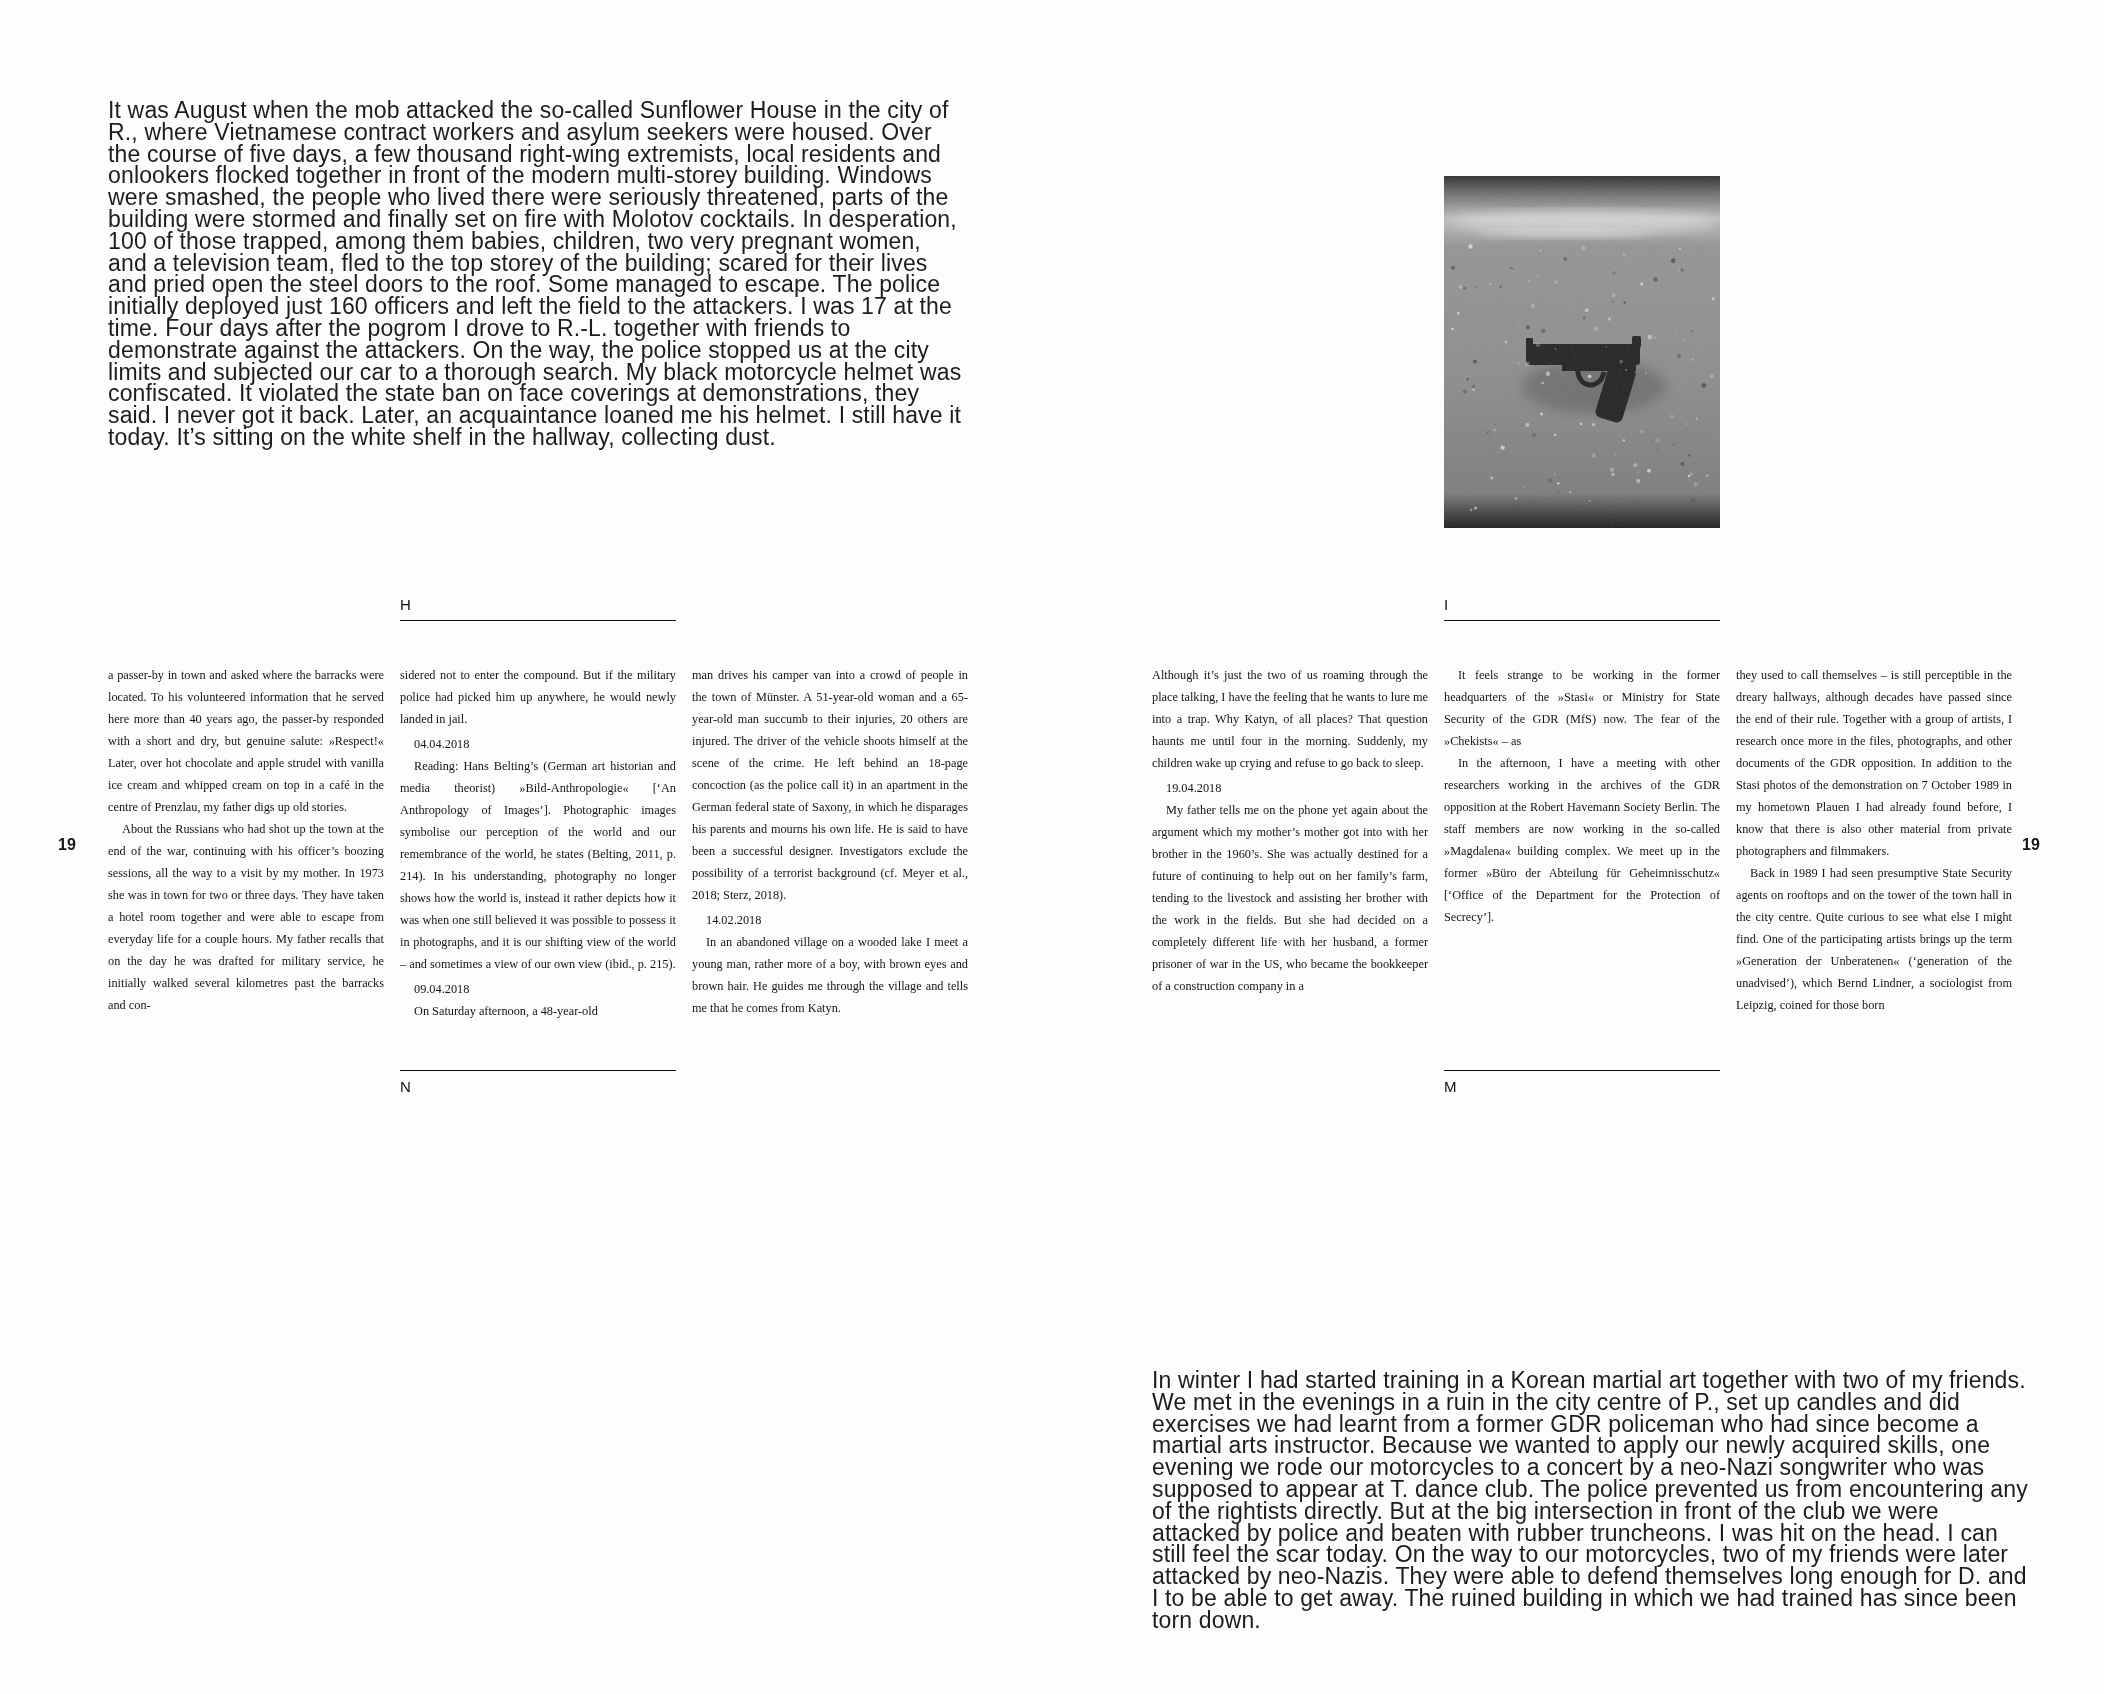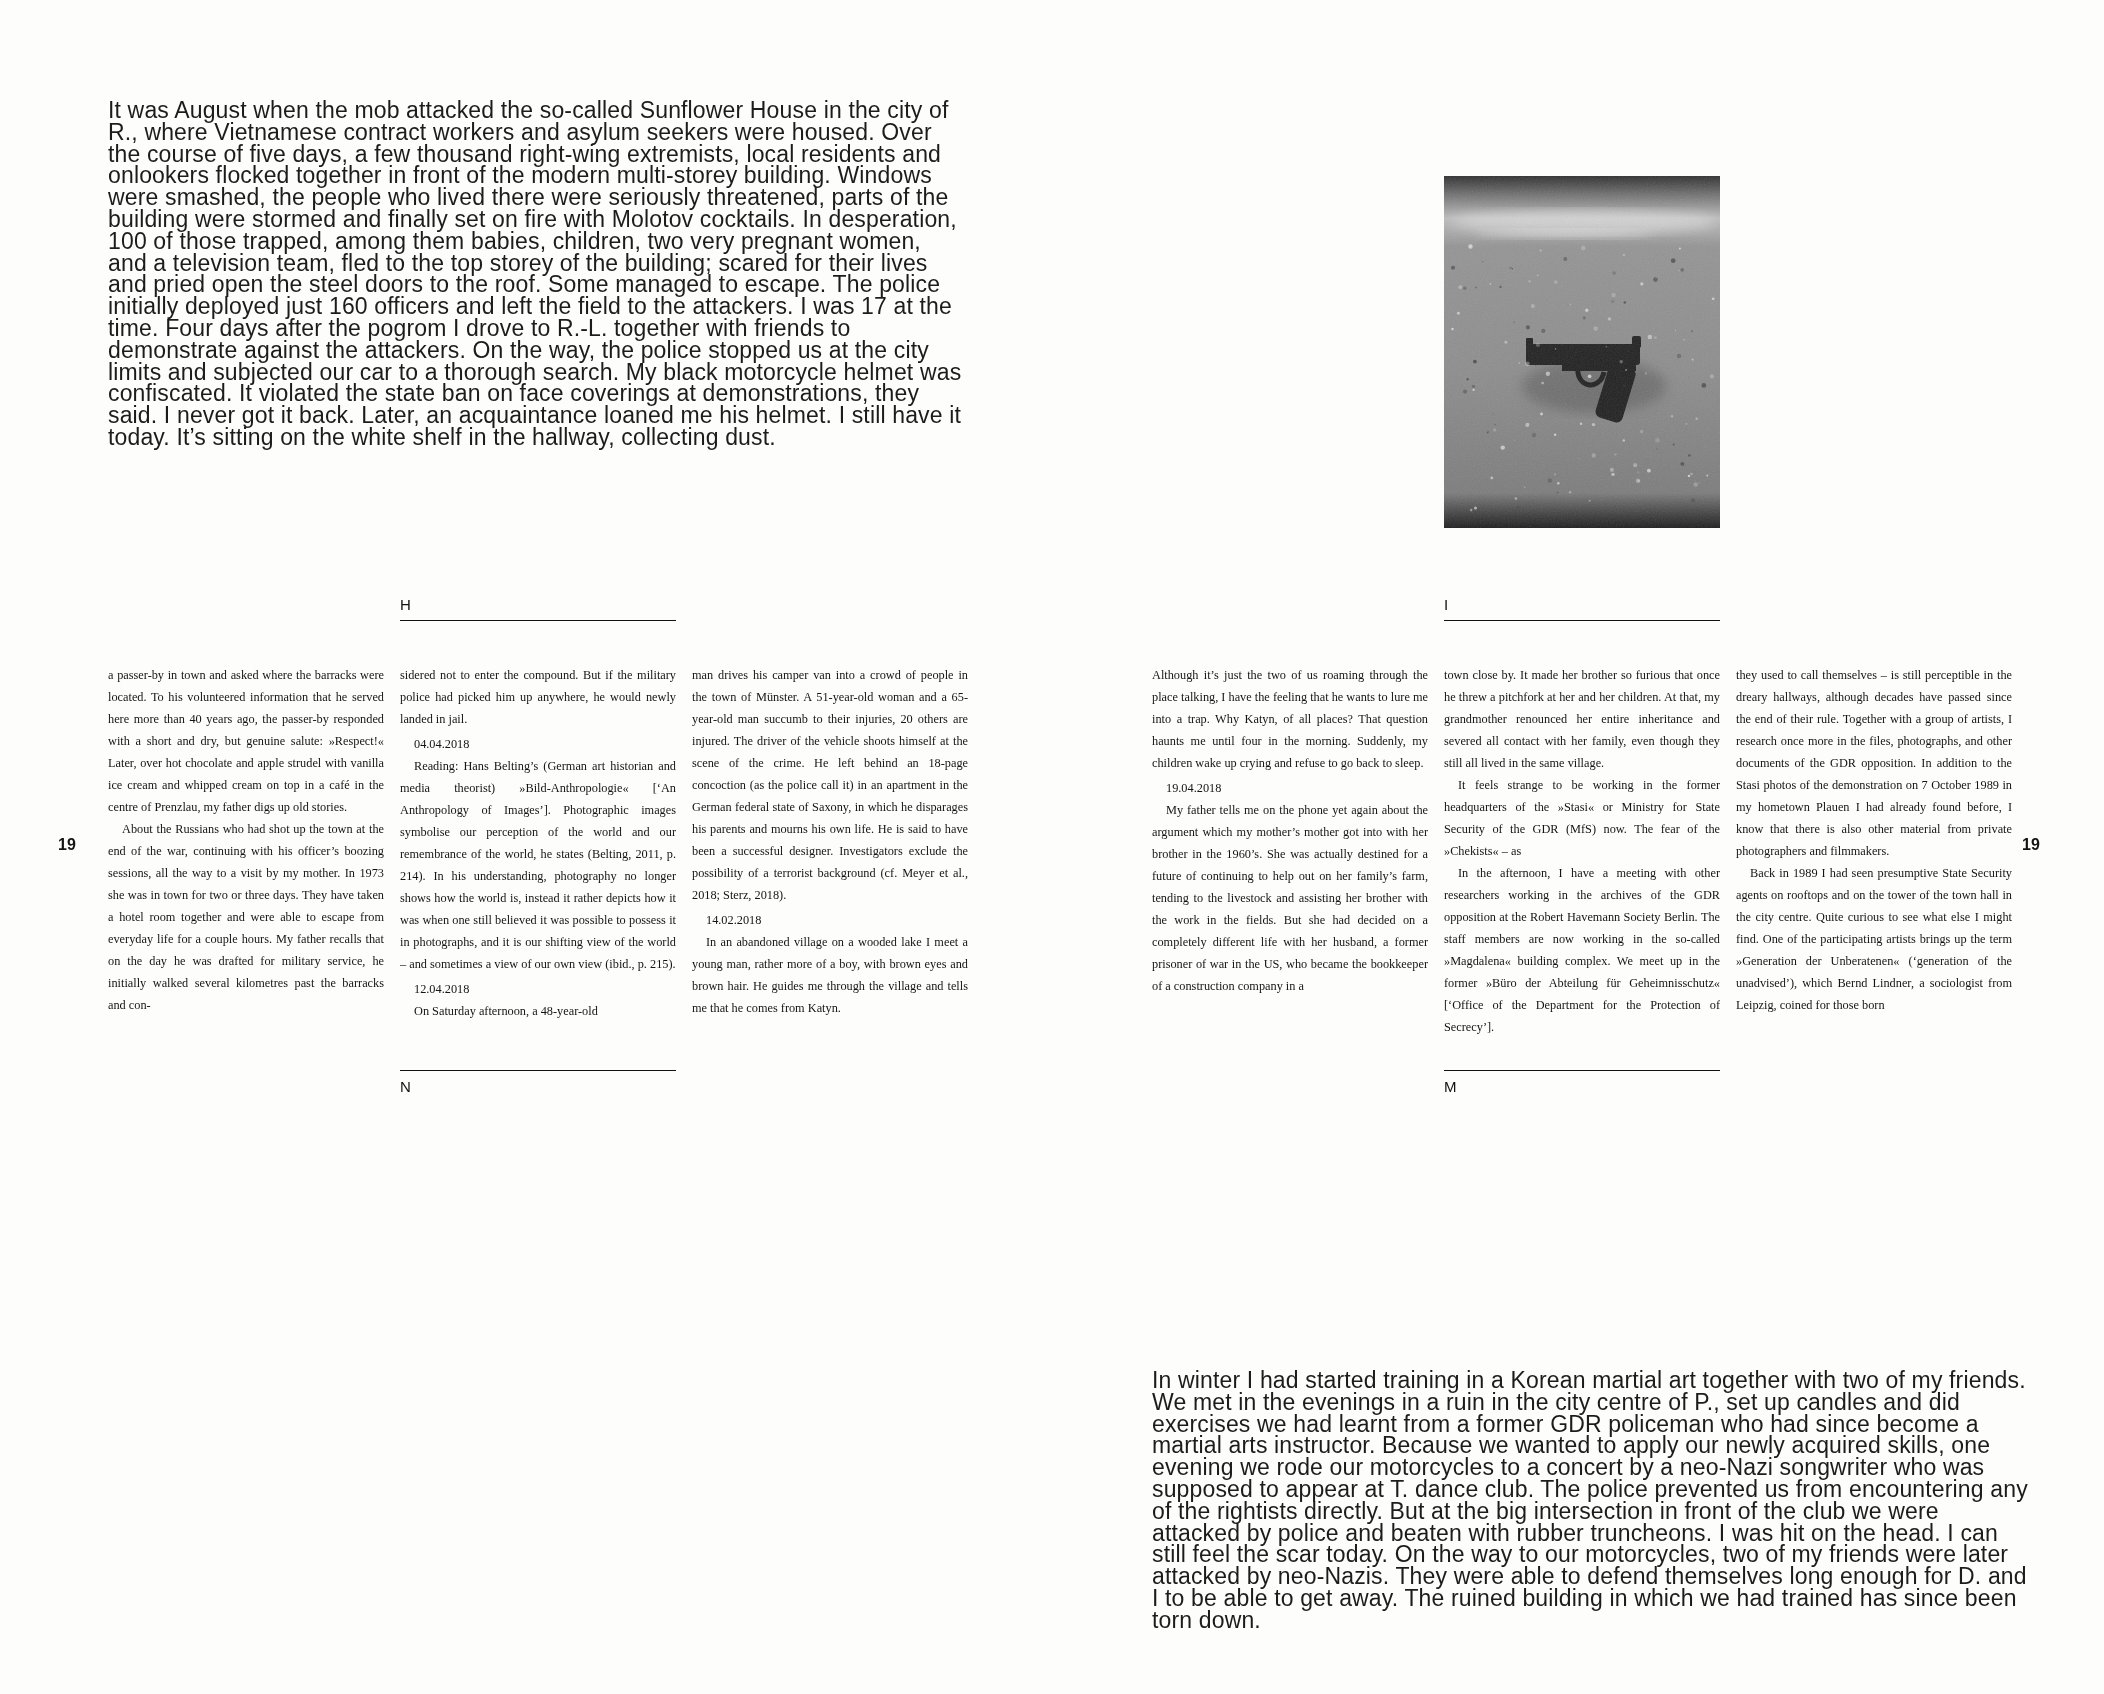--- a/index.html
+++ b/index.html
@@ -71,21 +71,21 @@
     </div>
 
     <div class="col col-l1">
         <p>a passer-by in town and asked where the barracks were located. To his volunteered information that he served here more than 40 years ago, the passer-by responded with a short and dry, but genuine salute: »Respect!« Later, over hot chocolate and apple strudel with vanilla ice cream and whipped cream on top in a café in the centre of Prenzlau, my father digs up old stories.</p>
         <p class="indent">About the Russians who had shot up the town at the end of the war, continuing with his officer’s boozing sessions, all the way to a visit by my mother. In 1973 she was in town for two or three days. They have taken a hotel room together and were able to escape from everyday life for a couple hours. My father recalls that on the day he was drafted for military service, he initially walked several kilometres past the barracks and con-</p>
       </div>
     <div class="col col-l2">
         <p>sidered not to enter the compound. But if the military police had picked him up anywhere, he would newly landed in jail.</p>
         <p class="date">04.04.2018</p>
         <p class="indent">Reading: Hans Belting’s (German art historian and media theorist) »Bild-Anthropologie« [‘An Anthropology of Images’]. Photographic images symbolise our perception of the world and our remembrance of the world, he states (Belting, 2011, p. 214). In his understanding, photography no longer shows how the world is, instead it rather depicts how it was when one still believed it was possible to possess it in photographs, and it is our shifting view of the world – and sometimes a view of our own view (ibid., p. 215).</p>
-        <p class="date">12.04.2018</p>
+        <p class="date">09.04.2018</p>
         <p class="indent">On Saturday afternoon, a 48-year-old</p>
       </div>
     <div class="col col-l3">
         <p>man drives his camper van into a crowd of people in the town of Münster. A 51-year-old woman and a 65-year-old man succumb to their injuries, 20 others are injured. The driver of the vehicle shoots himself at the scene of the crime. He left behind an 18-page concoction (as the police call it) in an apartment in the German federal state of Saxony, in which he disparages his parents and mourns his own life. He is said to have been a successful designer. Investigators exclude the possibility of a terrorist background (cf. Meyer et al., 2018; Sterz, 2018).</p>
         <p class="date">14.02.2018</p>
         <p class="indent">In an abandoned village on a wooded lake I meet a young man, rather more of a boy, with brown eyes and brown hair. He guides me through the village and tells me that he comes from Katyn.</p>
       </div>
 
     <div class="marker marker-bottom marker-n">
       <span>N</span>
@@ -269,21 +269,20 @@
     <div class="marker marker-top marker-i">
       <span>I</span>
     </div>
 
     <div class="col col-r1">
         <p>Although it’s just the two of us roaming through the place talking, I have the feeling that he wants to lure me into a trap. Why Katyn, of all places? That question haunts me until four in the morning. Suddenly, my children wake up crying and refuse to go back to sleep.</p>
         <p class="date">19.04.2018</p>
         <p class="indent">My father tells me on the phone yet again about the argument which my mother’s mother got into with her brother in the 1960’s. She was actually destined for a future of continuing to help out on her family’s farm, tending to the livestock and assisting her brother with the work in the fields. But she had decided on a completely different life with her husband, a former prisoner of war in the US, who became the bookkeeper of a construction company in a</p>
       </div>
     <div class="col col-r2">
-        <p>town close by. It made her brother so furious that once he threw a pitchfork at her and her children. At that, my grandmother renounced her entire inheritance and severed all contact with her family, even though they still all lived in the same village.</p>
         <p class="indent">It feels strange to be working in the former headquarters of the »Stasi« or Ministry for State Security of the GDR (MfS) now. The fear of the »Chekists« – as</p>
         <p class="indent">In the afternoon, I have a meeting with other researchers working in the archives of the GDR opposition at the Robert Havemann Society Berlin. The staff members are now working in the so-called »Magdalena« building complex. We meet up in the former »Büro der Abteilung für Geheimnisschutz« [‘Office of the Department for the Protection of Secrecy’].</p>
       </div>
     <div class="col col-r3">
         <p>they used to call themselves – is still perceptible in the dreary hallways, although decades have passed since the end of their rule. Together with a group of artists, I research once more in the files, photographs, and other documents of the GDR opposition. In addition to the Stasi photos of the demonstration on 7 October 1989 in my hometown Plauen I had already found before, I know that there is also other material from private photographers and filmmakers.</p>
         <p class="indent">Back in 1989 I had seen presumptive State Security agents on rooftops and on the tower of the town hall in the city centre. Quite curious to see what else I might find. One of the participating artists brings up the term »Generation der Unberatenen« (‘generation of the unadvised’), which Bernd Lindner, a sociologist from Leipzig, coined for those born</p>
       </div>
 
     <div class="marker marker-bottom marker-m">
       <span>M</span>

